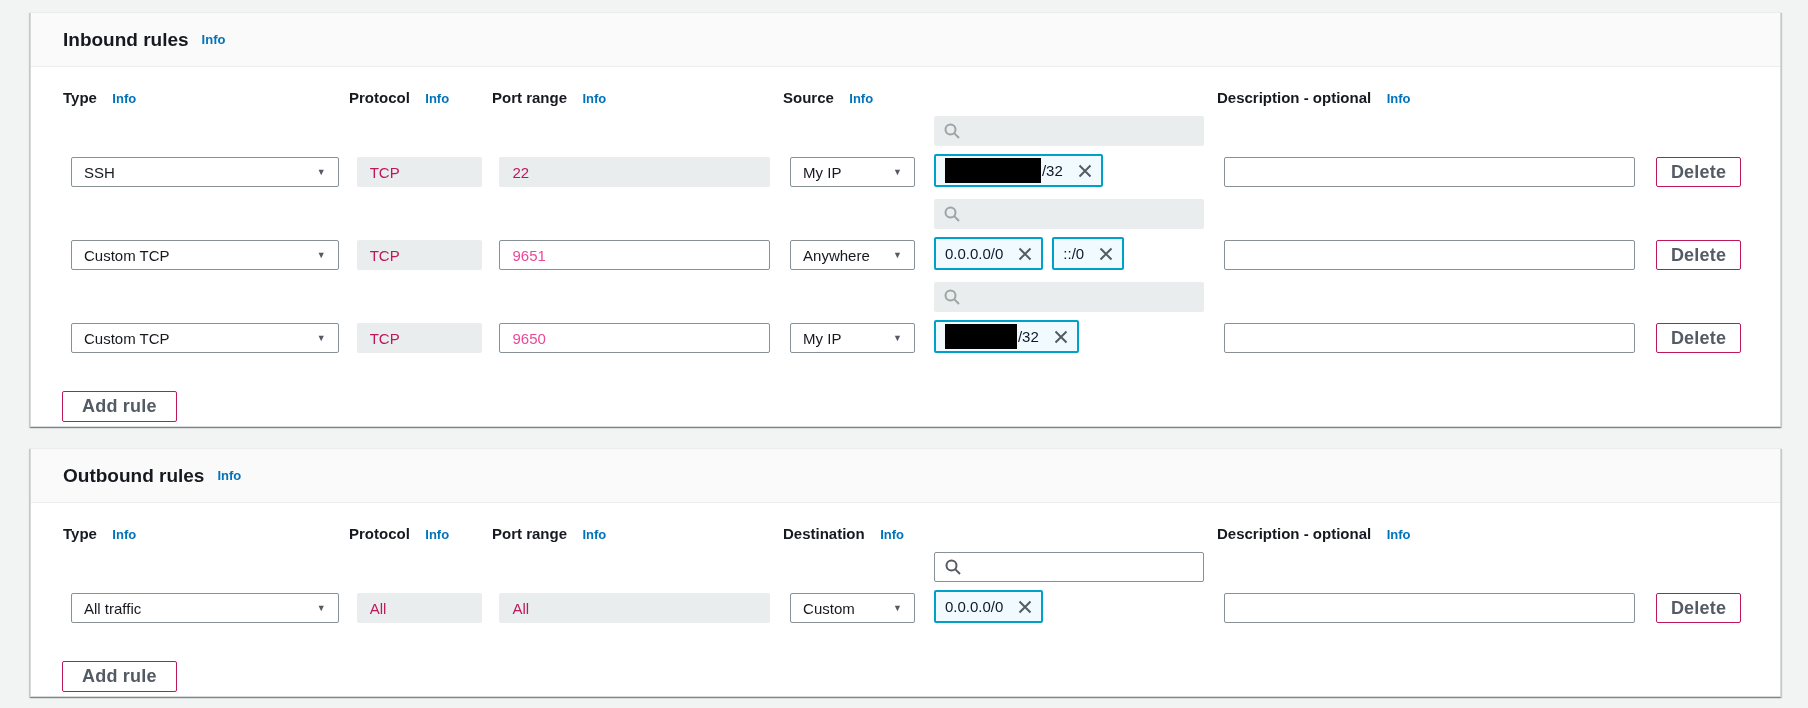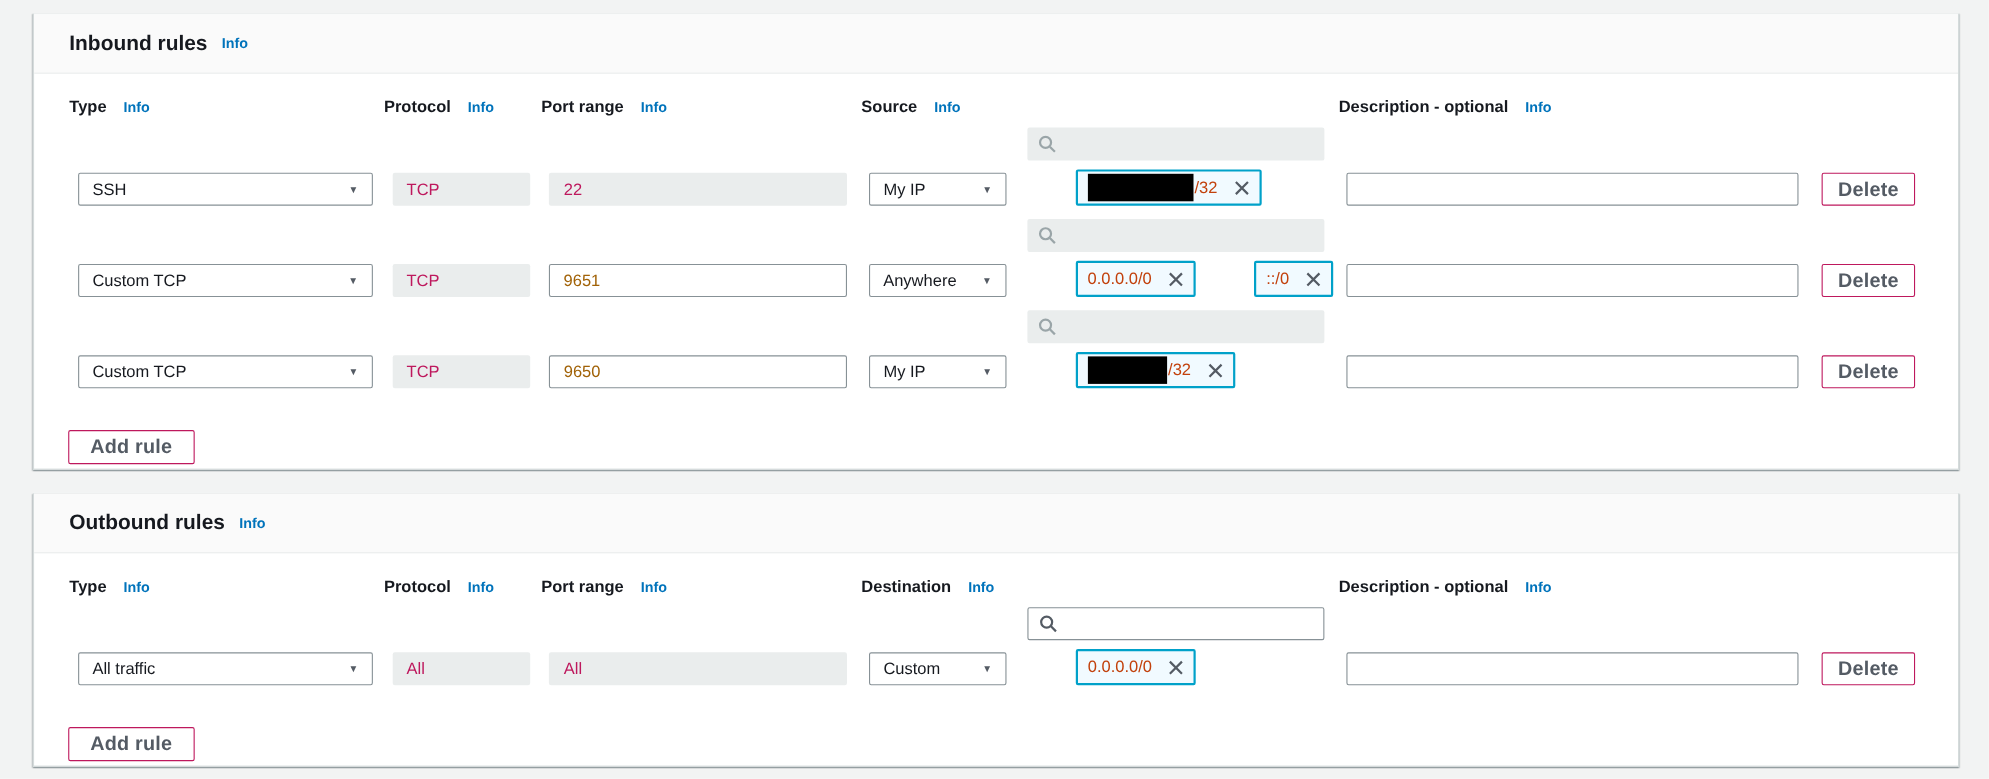--- a/index.html
+++ b/index.html
@@ -52,38 +52,38 @@
   .select .val { font-size:15px; color:#16191f; }
   .caret { font-size:9px; color:#545b64; line-height:1; }
 
   .field-disabled {
     height:30px; width:100%; background:#eaeded; border-radius:2px;
     display:flex; align-items:center; padding:0 13px;
     font-size:15px; color:#be185d;
   }
   .text-input {
     height:30px; width:100%; background:#fff; border:1px solid #879196; border-radius:2px;
-    padding:0 12px; font-size:15px; color:#a16207; font-family:inherit; outline:none;
+    padding:0 12px; font-size:15px; color:#ec4899; font-family:inherit; outline:none;
   }
   .search-box {
     height:30px; width:100%; display:flex; align-items:center; padding:0 10px; border-radius:2px;
   }
   .search-box.disabled { background:#eaeded; color:#9aa5a8; }
   .search-box.enabled  { background:#fff; border:1px solid #879196; color:#545b64; }
   .search-box svg { flex:none; }
   .search-box input {
     border:none; outline:none; background:transparent; flex:1; margin-left:8px;
     font-size:15px; font-family:inherit; color:#16191f; min-width:0;
   }
 
   .chips { display:flex; gap:9px; margin-top:8px; }
   .chip {
     height:33px; display:inline-flex; align-items:center;
     background:#f1faff; border:2px solid #00a1c9; border-radius:2px;
-    padding:0 9px; font-size:15px; color:#c2410c; white-space:nowrap;margin-left:44px;
+    padding:0 9px; font-size:15px; color:#0f172a; white-space:nowrap;
   }
   .chip-x { margin-left:15px; display:flex; align-items:center; cursor:pointer; }
   .redact { display:inline-block; width:96px; height:25px; background:#000; margin-right:1px; }
   .redact.narrow { width:72px; }
 
   .btn {
     background:#fff; border:1px solid #be185d; border-radius:2px;
     color:#545b64; font-weight:bold; font-size:18px; font-family:inherit;
     cursor:pointer; letter-spacing:.2px;
   }

